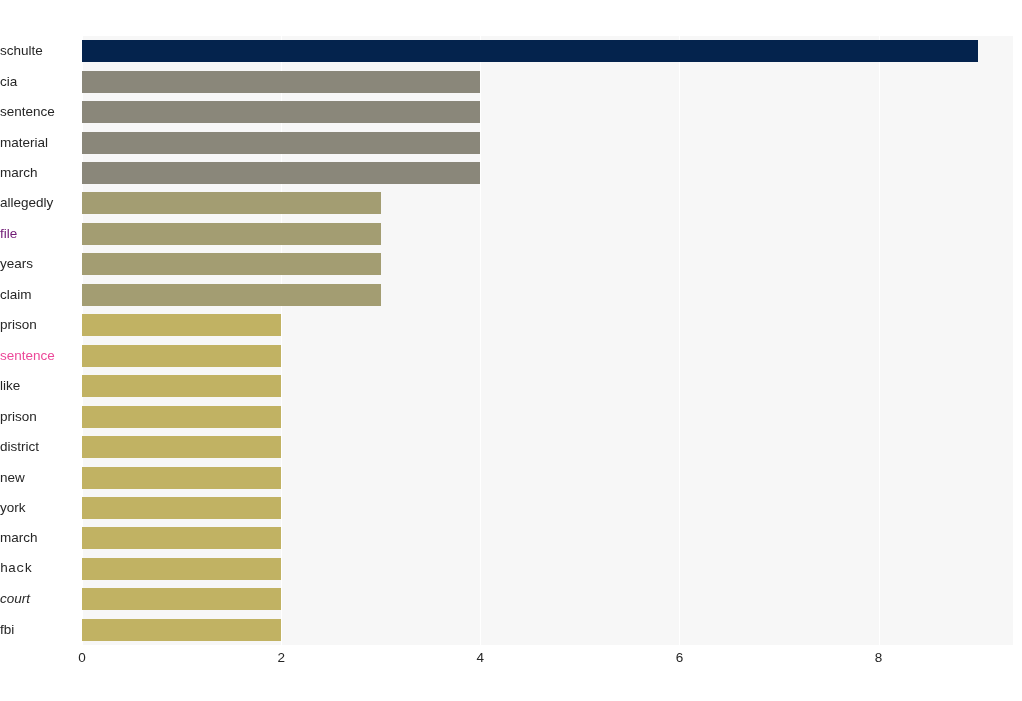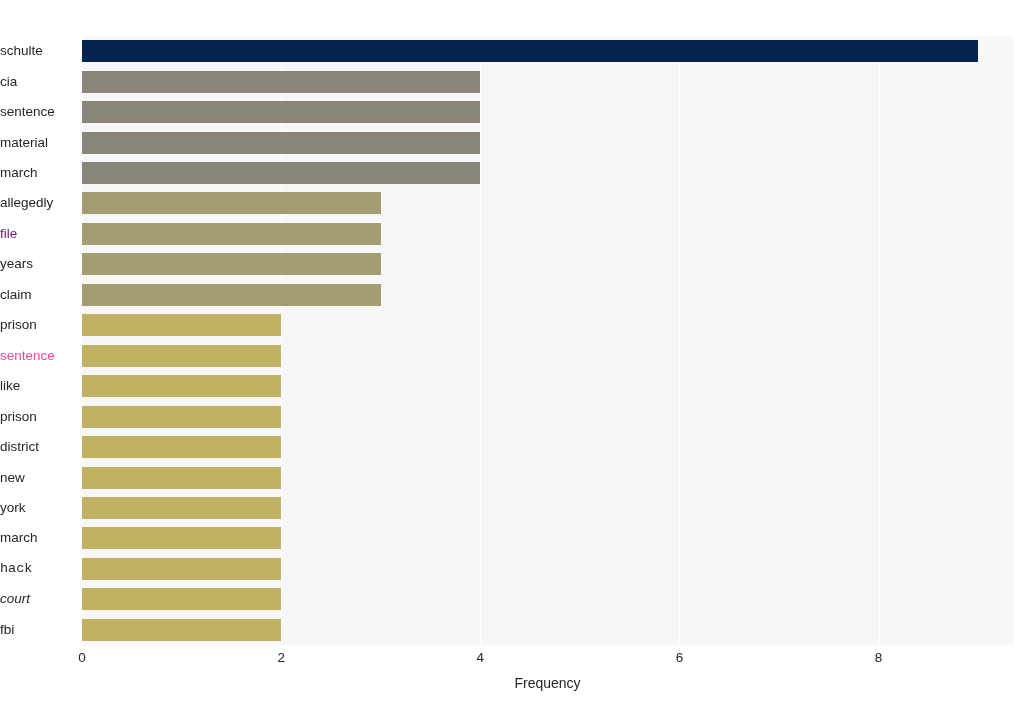--- a/index.html
+++ b/index.html
@@ -200,15 +200,14 @@
     </div>
 
   <div id="x-axis-labels">
       <div class="x-tick-label" style="left: 82px; color: rgb(38, 38, 38);">0</div>
       <div class="x-tick-label" style="left: 281.144px; color: rgb(38, 38, 38);">2</div>
       <div class="x-tick-label" style="left: 480.289px; color: rgb(38, 38, 38);">4</div>
       <div class="x-tick-label" style="left: 679.433px; color: rgb(38, 38, 38);">6</div>
       <div class="x-tick-label" style="left: 878.578px; color: rgb(38, 38, 38);">8</div>
     </div>
 
-  <div id="x-axis-title">Frequency</div>
 
 </div>
 
 </body></html>

